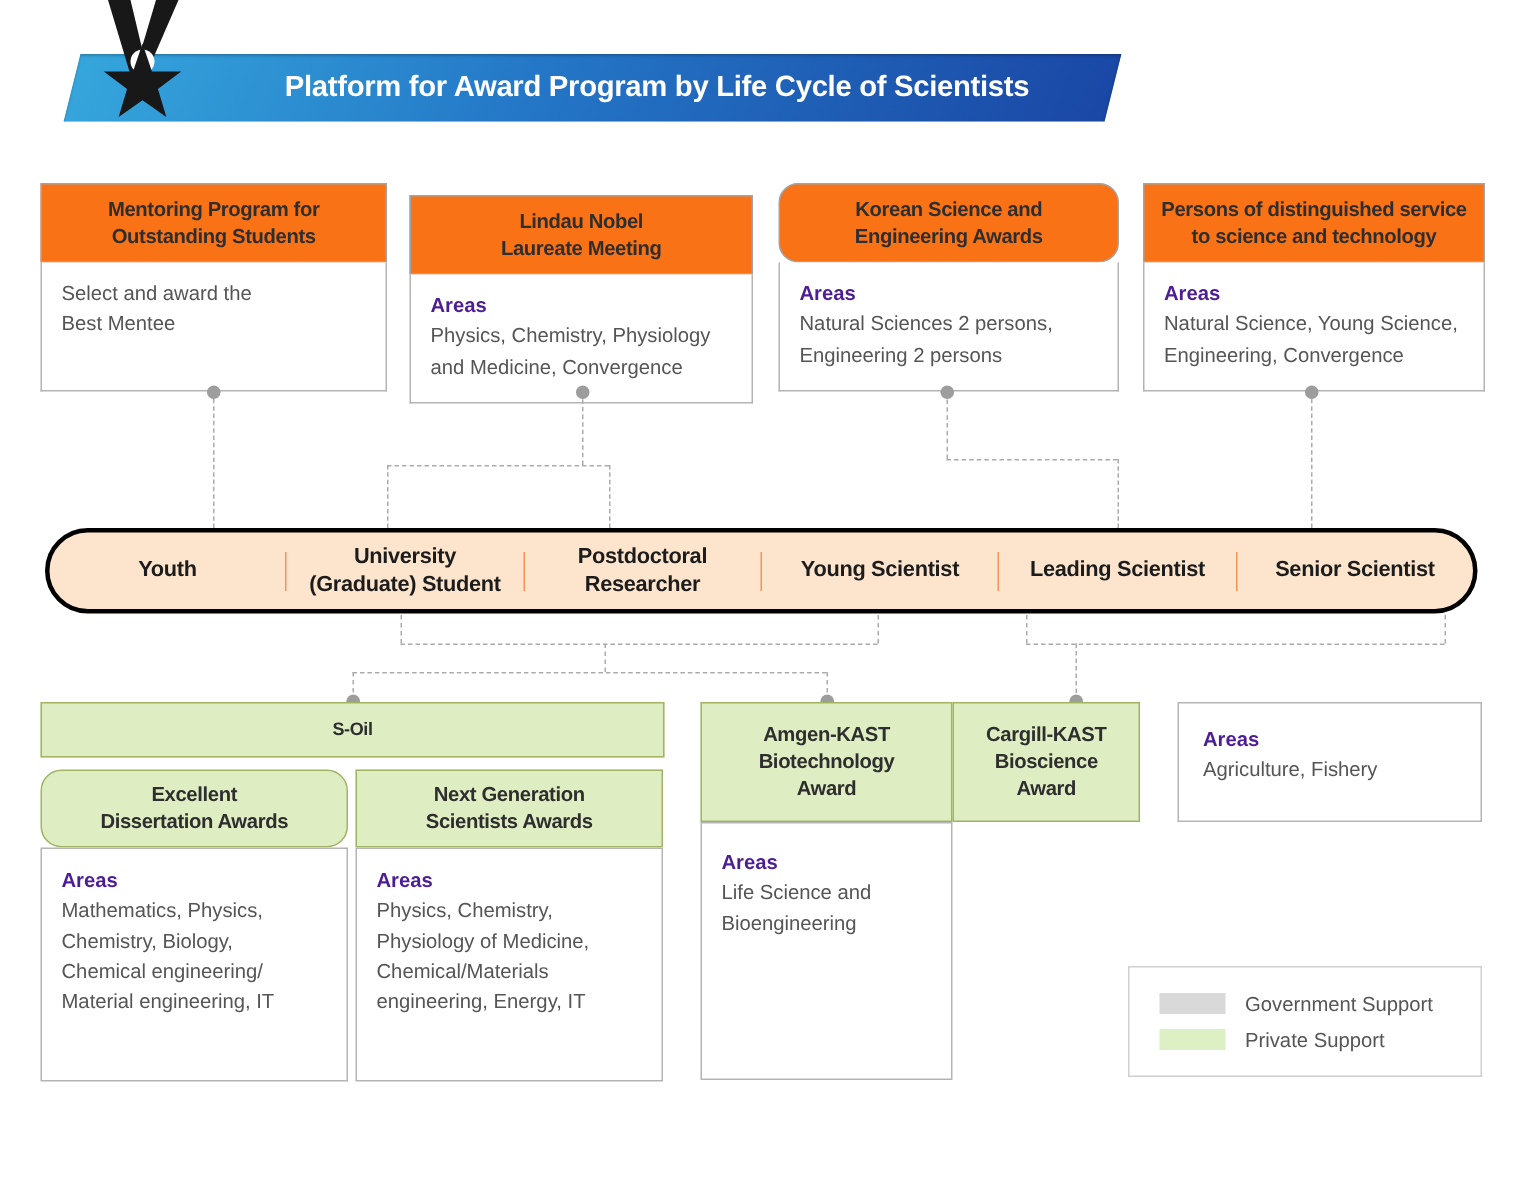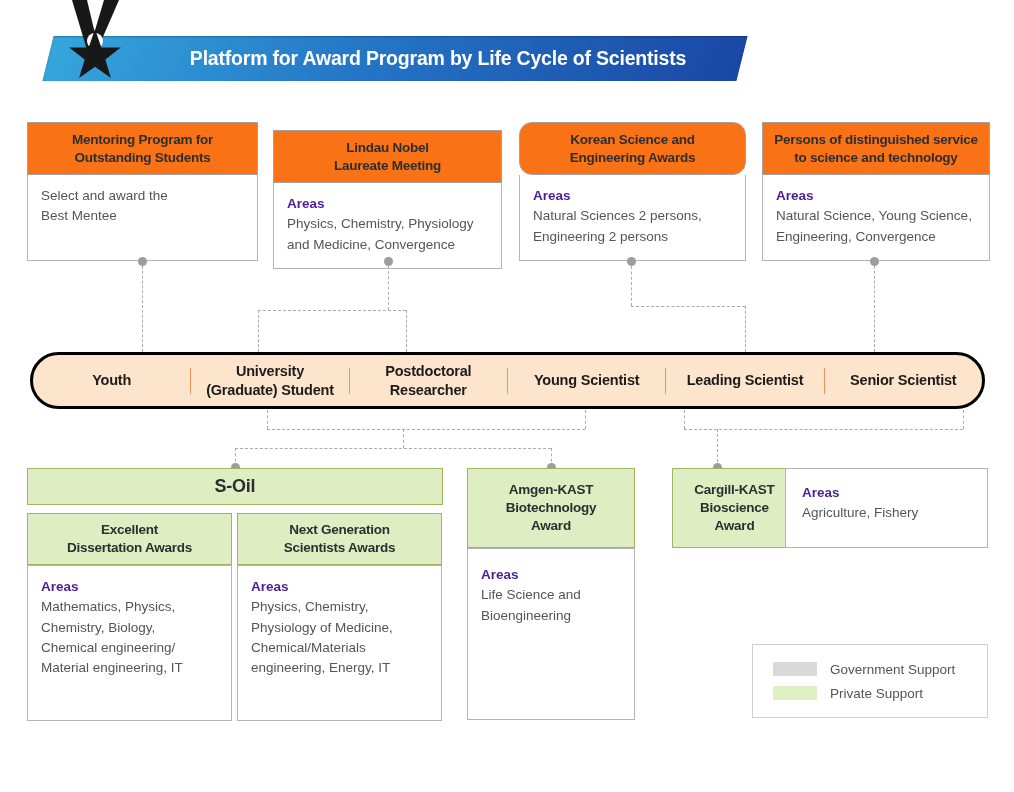--- a/index.html
+++ b/index.html
@@ -172,43 +172,43 @@
   <div class="dv" style="left:551px; top:448px; height:19px;"></div>
   <div class="dot" style="left:235px; top:467px;"></div>
   <div class="dot" style="left:551px; top:467px;"></div>
 
   <div class="dv" style="left:684px; top:410px; height:19px;"></div>
   <div class="dv" style="left:963px; top:410px; height:19px;"></div>
   <div class="dh" style="left:684px; top:429px; width:279px;"></div>
   <div class="dv" style="left:717px; top:429px; height:38px;"></div>
   <div class="dot" style="left:717px; top:467px;"></div>
 
-  <div class="g-hd" style="left:27px; top:468px; width:416px; height:37px; font-size:18px;">S-Oil</div>
-
-  <div class="g-hd" style="left:27px; top:513px; width:205px; height:52px;">Excellent
+  <div class="g-hd" style="left:27px; top:468px; width:416px; height:37px; font-size:12px;">S-Oil</div>
+
+  <div class="g-hd" style="left:27px; top:513px; width:205px; height:52px;border-radius:14px;">Excellent
 Dissertation Awards</div>
   <div class="w-bd" style="left:27px; top:565px; width:205px; height:156px;"><span class="areas-label">Areas</span><span>Mathematics, Physics,
 Chemistry, Biology,
 Chemical engineering/
 Material engineering, IT</span></div>
 
   <div class="g-hd" style="left:237px; top:513px; width:205px; height:52px;">Next Generation
 Scientists Awards</div>
   <div class="w-bd" style="left:237px; top:565px; width:205px; height:156px;"><span class="areas-label">Areas</span><span>Physics, Chemistry,
 Physiology of Medicine,
 Chemical/Materials
 engineering, Energy, IT</span></div>
 
   <div class="g-hd" style="left:467px; top:468px; width:168px; height:80px;">Amgen-KAST
 Biotechnology
 Award</div>
   <div class="w-bd" style="left:467px; top:548px; width:168px; height:172px; padding-top:16px;"><span class="areas-label">Areas</span><span>Life Science and
 Bioengineering</span></div>
 
-  <div class="g-hd" style="left:672px; top:468px; width:125px; height:80px;">Cargill-KAST
+  <div class="g-hd" style="left:635px; top:468px; width:125px; height:80px;">Cargill-KAST
 Bioscience
 Award</div>
   <div class="w-bd" style="left:785px; top:468px; width:203px; height:80px; padding-top:14px; padding-left:16px;"><span class="areas-label">Areas</span><span>Agriculture, Fishery</span></div>
 
   <div class="legend">
     <div class="legend-row">
       <div class="legend-swatch" style="background: rgb(217, 217, 217);"></div>
       <div class="legend-label">Government Support</div>
     </div>
     <div class="legend-row">

